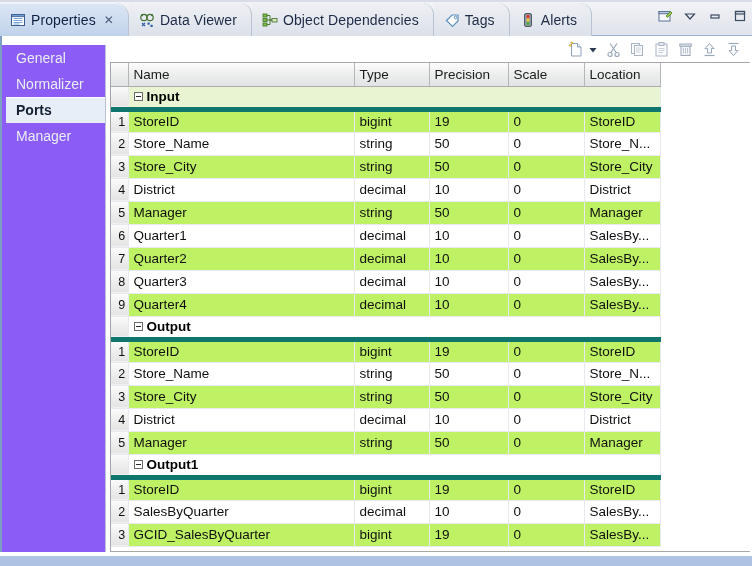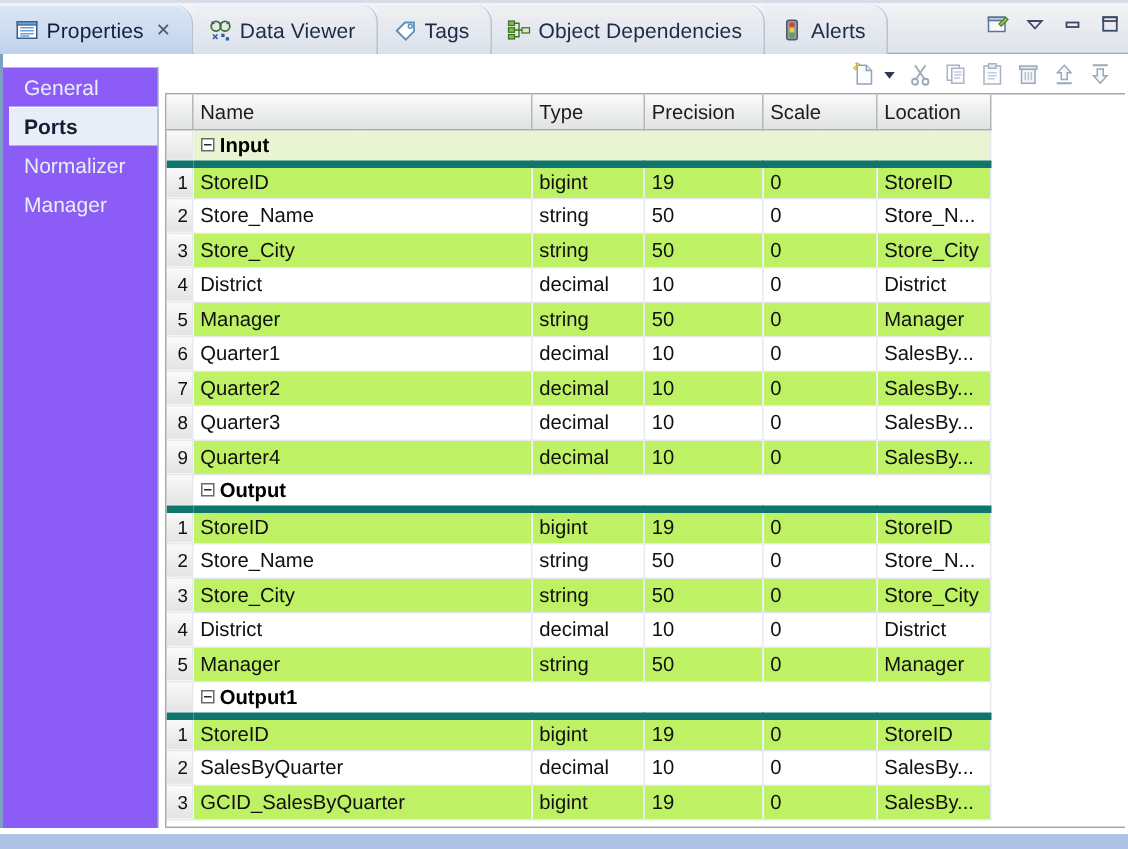--- a/index.html
+++ b/index.html
@@ -230,34 +230,34 @@
               <circle cx="11" cy="5.5" r="3.2" fill="none" stroke="#3f6f2f" stroke-width="1.2"></circle>
               <path d="M2 2.5 l2 1.5 M14 2.5 l-2 1.5" stroke="#3f6f2f" stroke-width="1"></path>
               <path d="M3 11 l3 3 M6 11 l-3 3" stroke="#2d5fa8" stroke-width="1.1"></path>
               <rect x="8.5" y="10.5" width="2.2" height="2.2" fill="#2d5fa8"></rect>
               <rect x="11.5" y="12.8" width="2.2" height="2.2" fill="#2d5fa8"></rect>
             </svg></span>
           <span class="label">Data Viewer</span>
         </div>
         <div class="tab">
           <span class="ticon"><svg width="16" height="16" viewBox="0 0 16 16">
-              <path d="M2.5 8.5 L8 3 L14 3 L14 9 L8.5 14.5 Z" fill="#ffffff" stroke="#5a8fbf" stroke-width="1.2"></path>
-              <circle cx="11.5" cy="5.5" r="1.3" fill="#ffffff" stroke="#5a8fbf" stroke-width="1"></circle>
-            </svg></span>
-          <span class="label">Tags</span>
-        </div>
-        <div class="tab">
-          <span class="ticon"><svg width="16" height="16" viewBox="0 0 16 16">
               <rect x="1" y="2" width="4" height="3" fill="#7dbf4a" stroke="#3c6f20" stroke-width="0.8"></rect>
               <rect x="1" y="6.5" width="4" height="3" fill="#7dbf4a" stroke="#3c6f20" stroke-width="0.8"></rect>
               <rect x="1" y="11" width="4" height="3" fill="#7dbf4a" stroke="#3c6f20" stroke-width="0.8"></rect>
               <rect x="10" y="6.5" width="5" height="3.5" fill="#d9e8c6" stroke="#3c6f20" stroke-width="0.8"></rect>
               <path d="M5 3.5 h3 v4.5 h2 M5 8 h5 M5 12.5 h3 v-4.5" stroke="#3c6f20" stroke-width="0.9" fill="none"></path>
             </svg></span>
           <span class="label">Object Dependencies</span>
+        </div>
+        <div class="tab">
+          <span class="ticon"><svg width="16" height="16" viewBox="0 0 16 16">
+              <path d="M2.5 8.5 L8 3 L14 3 L14 9 L8.5 14.5 Z" fill="#ffffff" stroke="#5a8fbf" stroke-width="1.2"></path>
+              <circle cx="11.5" cy="5.5" r="1.3" fill="#ffffff" stroke="#5a8fbf" stroke-width="1"></circle>
+            </svg></span>
+          <span class="label">Tags</span>
         </div>
         <div class="tab">
           <span class="ticon"><svg width="16" height="16" viewBox="0 0 16 16">
               <rect x="4.5" y="1.5" width="7" height="13" rx="1.5" fill="#8e9aa8" stroke="#4f5863" stroke-width="1"></rect>
               <circle cx="8" cy="4.5" r="1.7" fill="#e23b2e"></circle>
               <circle cx="8" cy="8" r="1.7" fill="#f2c33d"></circle>
               <circle cx="8" cy="11.5" r="1.7" fill="#4fa845"></circle>
             </svg></span>
           <span class="label">Alerts</span>
         </div>
@@ -286,22 +286,22 @@
           <rect x="3.5" y="3.5" width="9" height="9" fill="none" stroke="#3a4a63" stroke-width="1.2"></rect>
           <rect x="3.5" y="3.5" width="9" height="2.5" fill="none" stroke="#3a4a63" stroke-width="1.2"></rect>
         </svg>
       </span>
     </div>
   </div>
 
   <div class="leftedge"></div>
   <div class="sidebar" id="sidebar">
       <div class="side-item">General</div>
+      <div class="side-item">Normalizer</div>
       <div class="side-item selected">Ports</div>
-      <div class="side-item">Normalizer</div>
       <div class="side-item">Manager</div>
     </div>
 
   <div class="tbl-toolbar">
     <span class="tb-btn">
       <svg width="17" height="17" viewBox="0 0 17 17">
         <path d="M4.5 2.5 h6 l3.5 3.5 v9 h-9.5 z" fill="#fbfdff" stroke="#8fa4bd" stroke-width="1"></path>
         <path d="M10.5 2.5 v3.5 h3.5" fill="#e2ebf5" stroke="#8fa4bd" stroke-width="1"></path>
         <path d="M3.5 1 l1 2 l2 -1 l-2 -1 z" fill="#ffd966" stroke="#b79a33" stroke-width="0.6"></path>
         <path d="M2 4 l1.2 1.6 l1.6 -1.2 l-1.6 -1.2 z" fill="#ffd966" stroke="#b79a33" stroke-width="0.6"></path>

